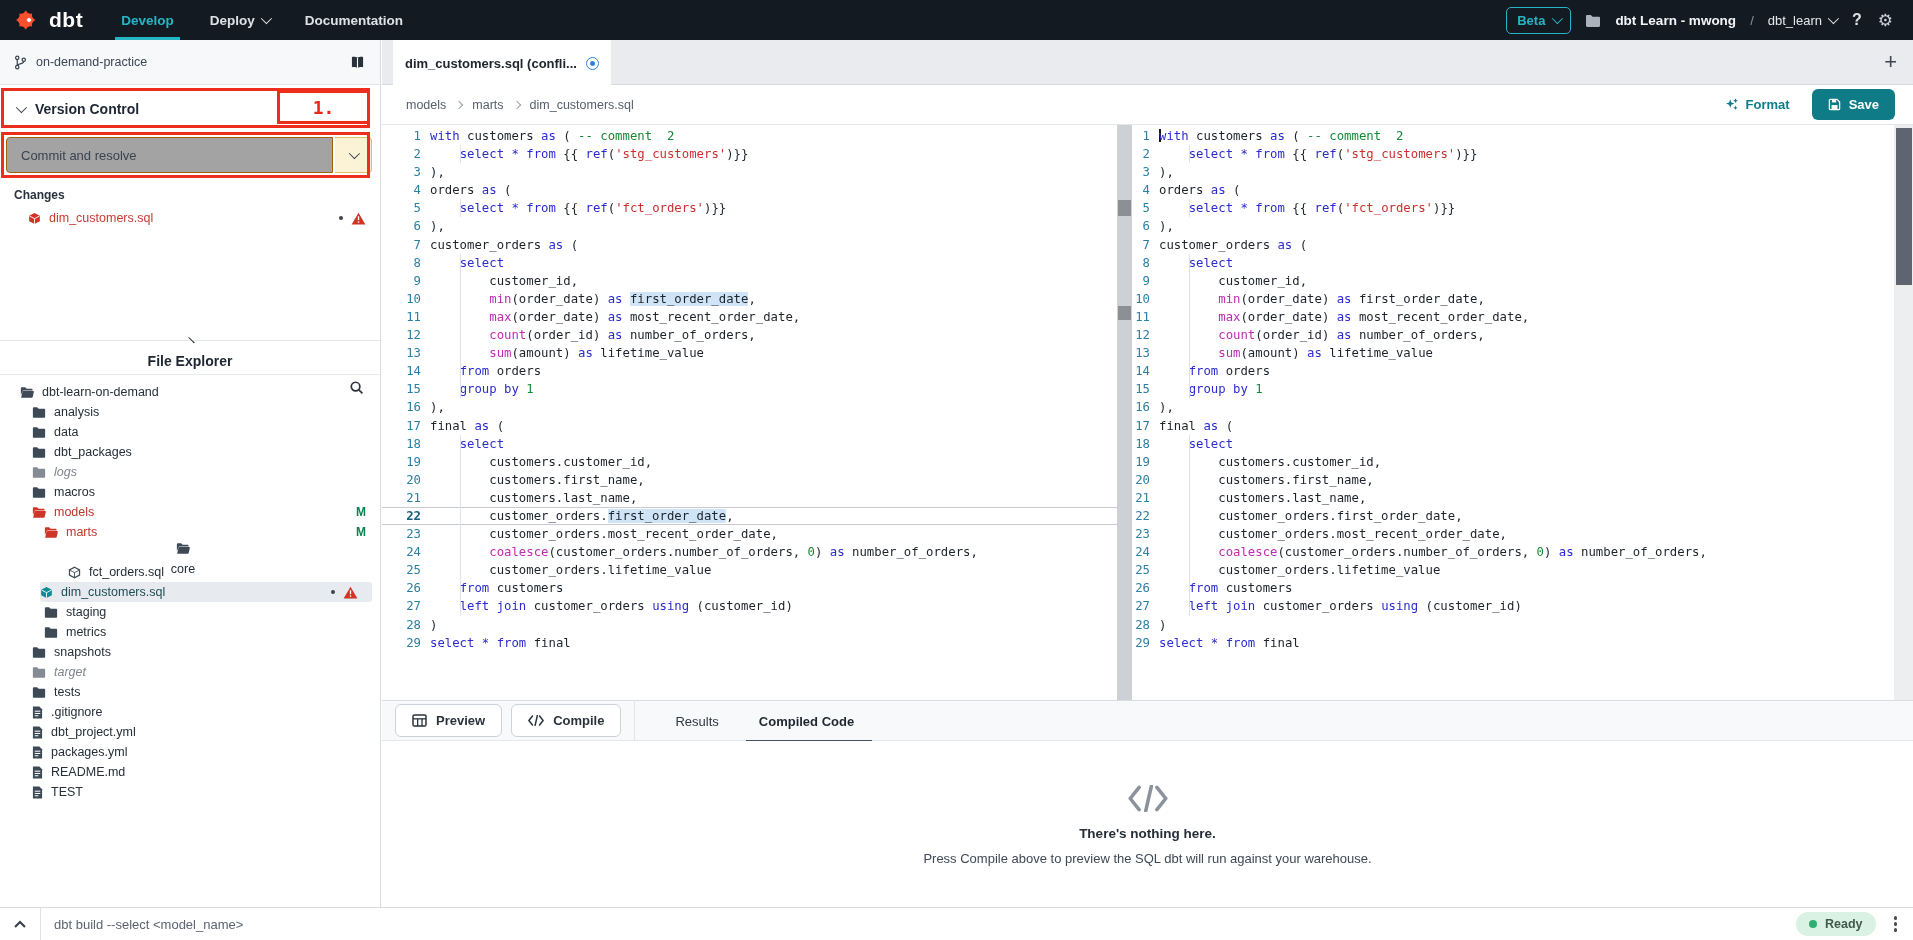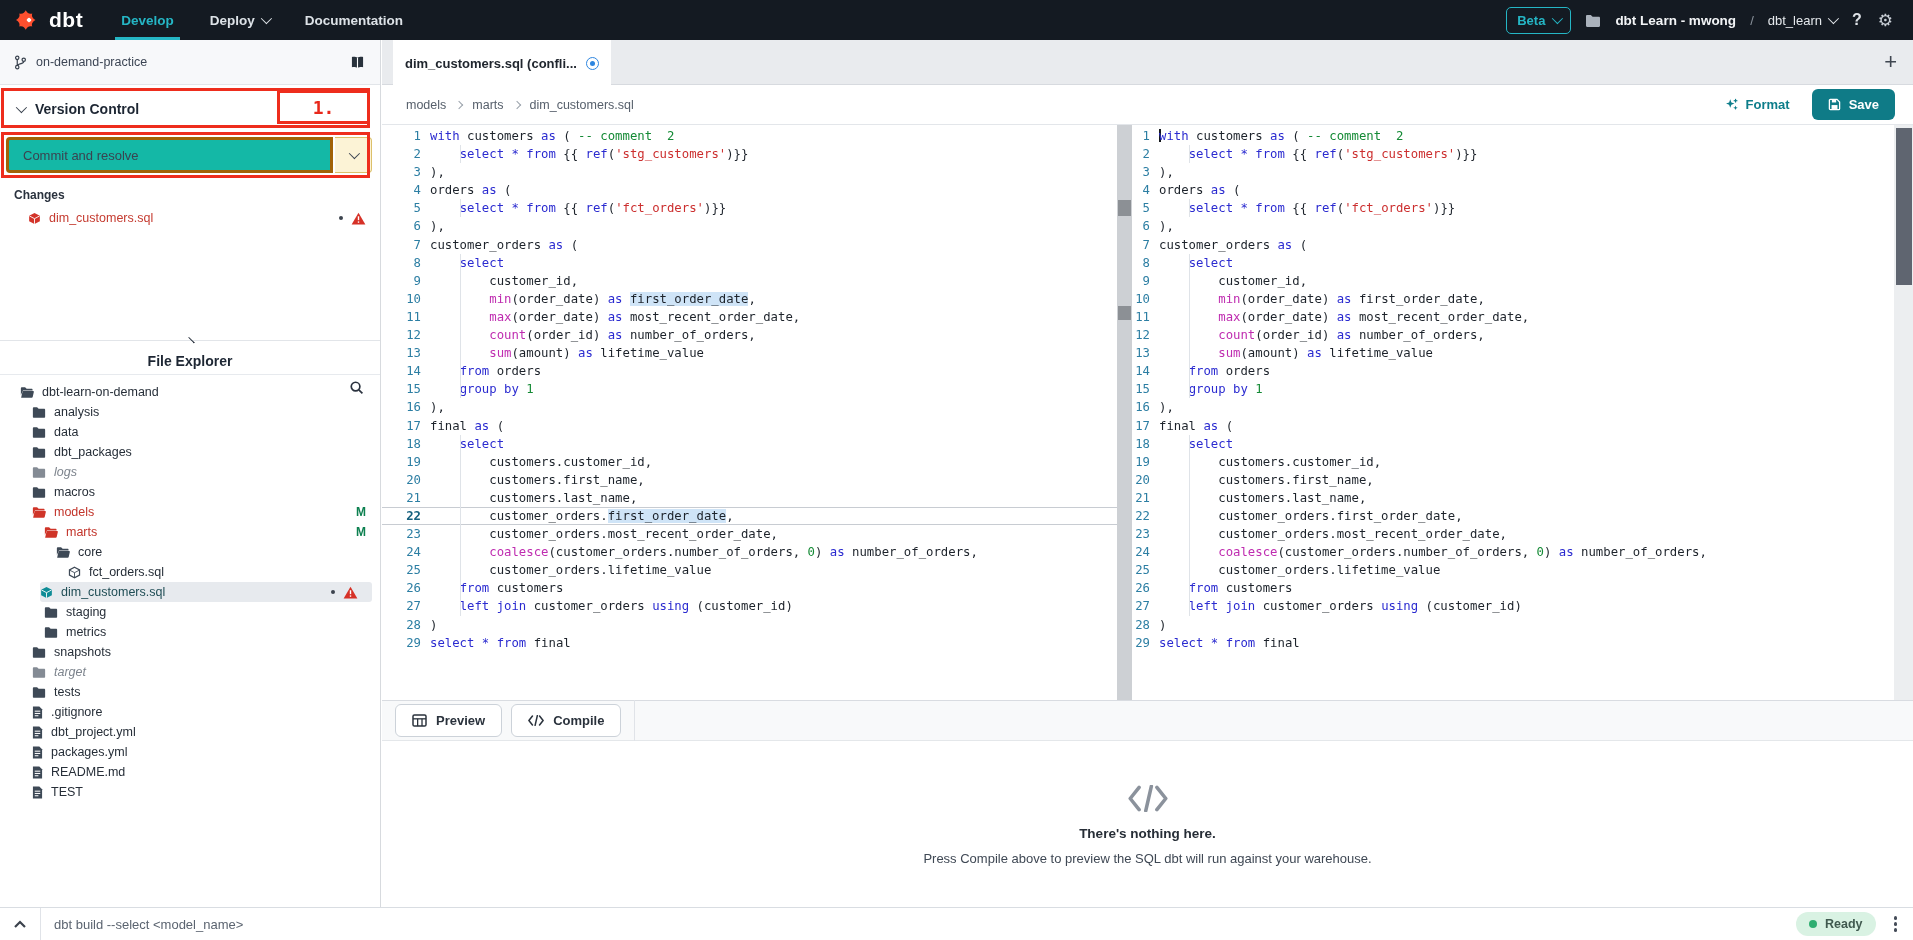--- a/index.html
+++ b/index.html
@@ -26,21 +26,21 @@
 
   .chev { width:8px; height:8px; border-right:1.8px solid currentColor; border-bottom:1.8px solid currentColor; transform:rotate(45deg) translateY(-2px); display:inline-block; }
 
   
   .sidebar { position:absolute; top:40px; left:0; width:381px; bottom:33px; background:#fff; border-right:1px solid #d7dade; }
   .branch-row { height:45px; background:#f7f8fa; border-bottom:1px solid #e2e5e9; display:flex; align-items:center; gap:9px; padding:0 14px; font-size:12.5px; color:#3c4554; }
   .branch-row .bookbtn { margin-left:auto; color:#29323c; cursor:pointer; display:flex; }
   .vc-header { position:absolute; top:50px; left:0; right:0; height:37px; display:flex; align-items:center; gap:11px; padding:0 16px; font-size:14px; font-weight:bold; color:#1d2633; cursor:pointer; }
   .vc-header .chev { color:#39424e; }
   .commit-row { position:absolute; top:97px; left:6px; right:8px; height:36px; display:flex; gap:2px; }
-  .commit-btn { flex:1; background:#14b8a6; border:3px solid #a16207; border-radius:4px 0 0 4px; font-family:inherit; font-size:13px; color:#3a4350; text-align:left; padding:0 14px; cursor:pointer; }
+  .commit-btn { flex:1; background:#a3a3a3; border:1px solid #a16207; border-radius:4px 0 0 4px; font-family:inherit; font-size:13px; color:#3a4350; text-align:left; padding:0 14px; cursor:pointer; }
   .commit-dd { width:37px; background:#fcf3d6; border:1px solid #dcc06a; border-left:none; border-radius:0 4px 4px 0; display:flex; align-items:center; justify-content:center; color:#3a4350; cursor:pointer; }
   .changes-title { position:absolute; top:148px; left:14px; font-size:12px; font-weight:bold; color:#2a323e; }
   .changes-list { position:absolute; top:166px; left:0; right:0; }
   .chg-row { height:24px; display:flex; align-items:center; gap:8px; padding:0 14px 0 28px; font-size:12.5px; color:#c53b30; cursor:pointer; }
   .chg-row .icon { color:#d3342a; display:flex; }
   .mkwrap { margin-left:auto; display:flex; align-items:center; gap:8px; }
   .udot { width:4px; height:4px; border-radius:50%; background:#3c434d; display:inline-block; }
 
   .fe-header { position:absolute; top:300px; left:0; right:0; height:35px; border-top:1px solid #e2e5e9; border-bottom:1px solid #e7eaee; display:flex; align-items:center; gap:11px; padding:0 16px; font-size:14px; font-weight:bold; color:#1d2633; cursor:pointer;flex-direction:column; }
   .fe-header .search { margin-left:auto; color:#2a323e; display:flex; cursor:pointer; }
@@ -292,21 +292,21 @@
         <div class="trow" style="padding-left: 44px;">
           <span class="icon c-red">
             <svg width="14" height="12" viewBox="0 0 16 13">
               <path d="M1 2.2C1 1.5 1.5 1 2.2 1h3.6l1.8 1.8h5.6c.7 0 1.2.5 1.2 1.2v.9H3.4L1 10z" fill="currentColor"></path>
               <path d="M3 5.4h11.9c.6 0 1 .6.9 1.1l-1.3 5.6c-.1.5-.6.9-1.1.9H1.3z" fill="currentColor"></path>
             </svg>
           </span>
           <span class="lab-red">marts</span>
           <span class="badge-m">M</span>
         </div>
-        <div class="trow" style="padding-left: 56px;">
+        <div class="trow" style=" flex-direction: column;">
           <span class="icon c-dark">
             <svg width="14" height="12" viewBox="0 0 16 13">
               <path d="M1 2.2C1 1.5 1.5 1 2.2 1h3.6l1.8 1.8h5.6c.7 0 1.2.5 1.2 1.2v.9H3.4L1 10z" fill="currentColor"></path>
               <path d="M3 5.4h11.9c.6 0 1 .6.9 1.1l-1.3 5.6c-.1.5-.6.9-1.1.9H1.3z" fill="currentColor"></path>
             </svg>
           </span>
           <span>core</span>
         </div>
         <div class="trow" style="padding-left: 68px;">
           <span class="icon c-dark">
@@ -566,20 +566,24 @@
       </button>
       <button class="pbtn">
         <span style="display:flex">
           <svg width="16" height="11" viewBox="0 0 18 12">
               <path d="M5 1 1 6l4 5M13 1l4 5-4 5M8 11.5 10.5.5" fill="none" stroke="currentColor" stroke-width="1.7" stroke-linecap="round" stroke-linejoin="round"></path>
             </svg>
         </span>
         <span>Compile</span>
       </button>
       <div class="pdiv"></div>
+      <div id="panel-tabs" style="display:flex;height:100%">
+          <span class="ptab">Results</span>
+          <span class="ptab active">Compiled Code</span>
+        </div>
     </div>
 
     <div class="empty">
       <span class="empty-icon">
         <svg width="40" height="27" viewBox="0 0 18 12">
             <path d="M5 1 1 6l4 5M13 1l4 5-4 5M8 11.5 10.5.5" fill="none" stroke="currentColor" stroke-width="1.6" stroke-linecap="round" stroke-linejoin="round"></path>
           </svg>
       </span>
       <div class="empty-title">There's nothing here.</div>
       <div class="empty-sub">Press Compile above to preview the SQL dbt will run against your warehouse.</div>

